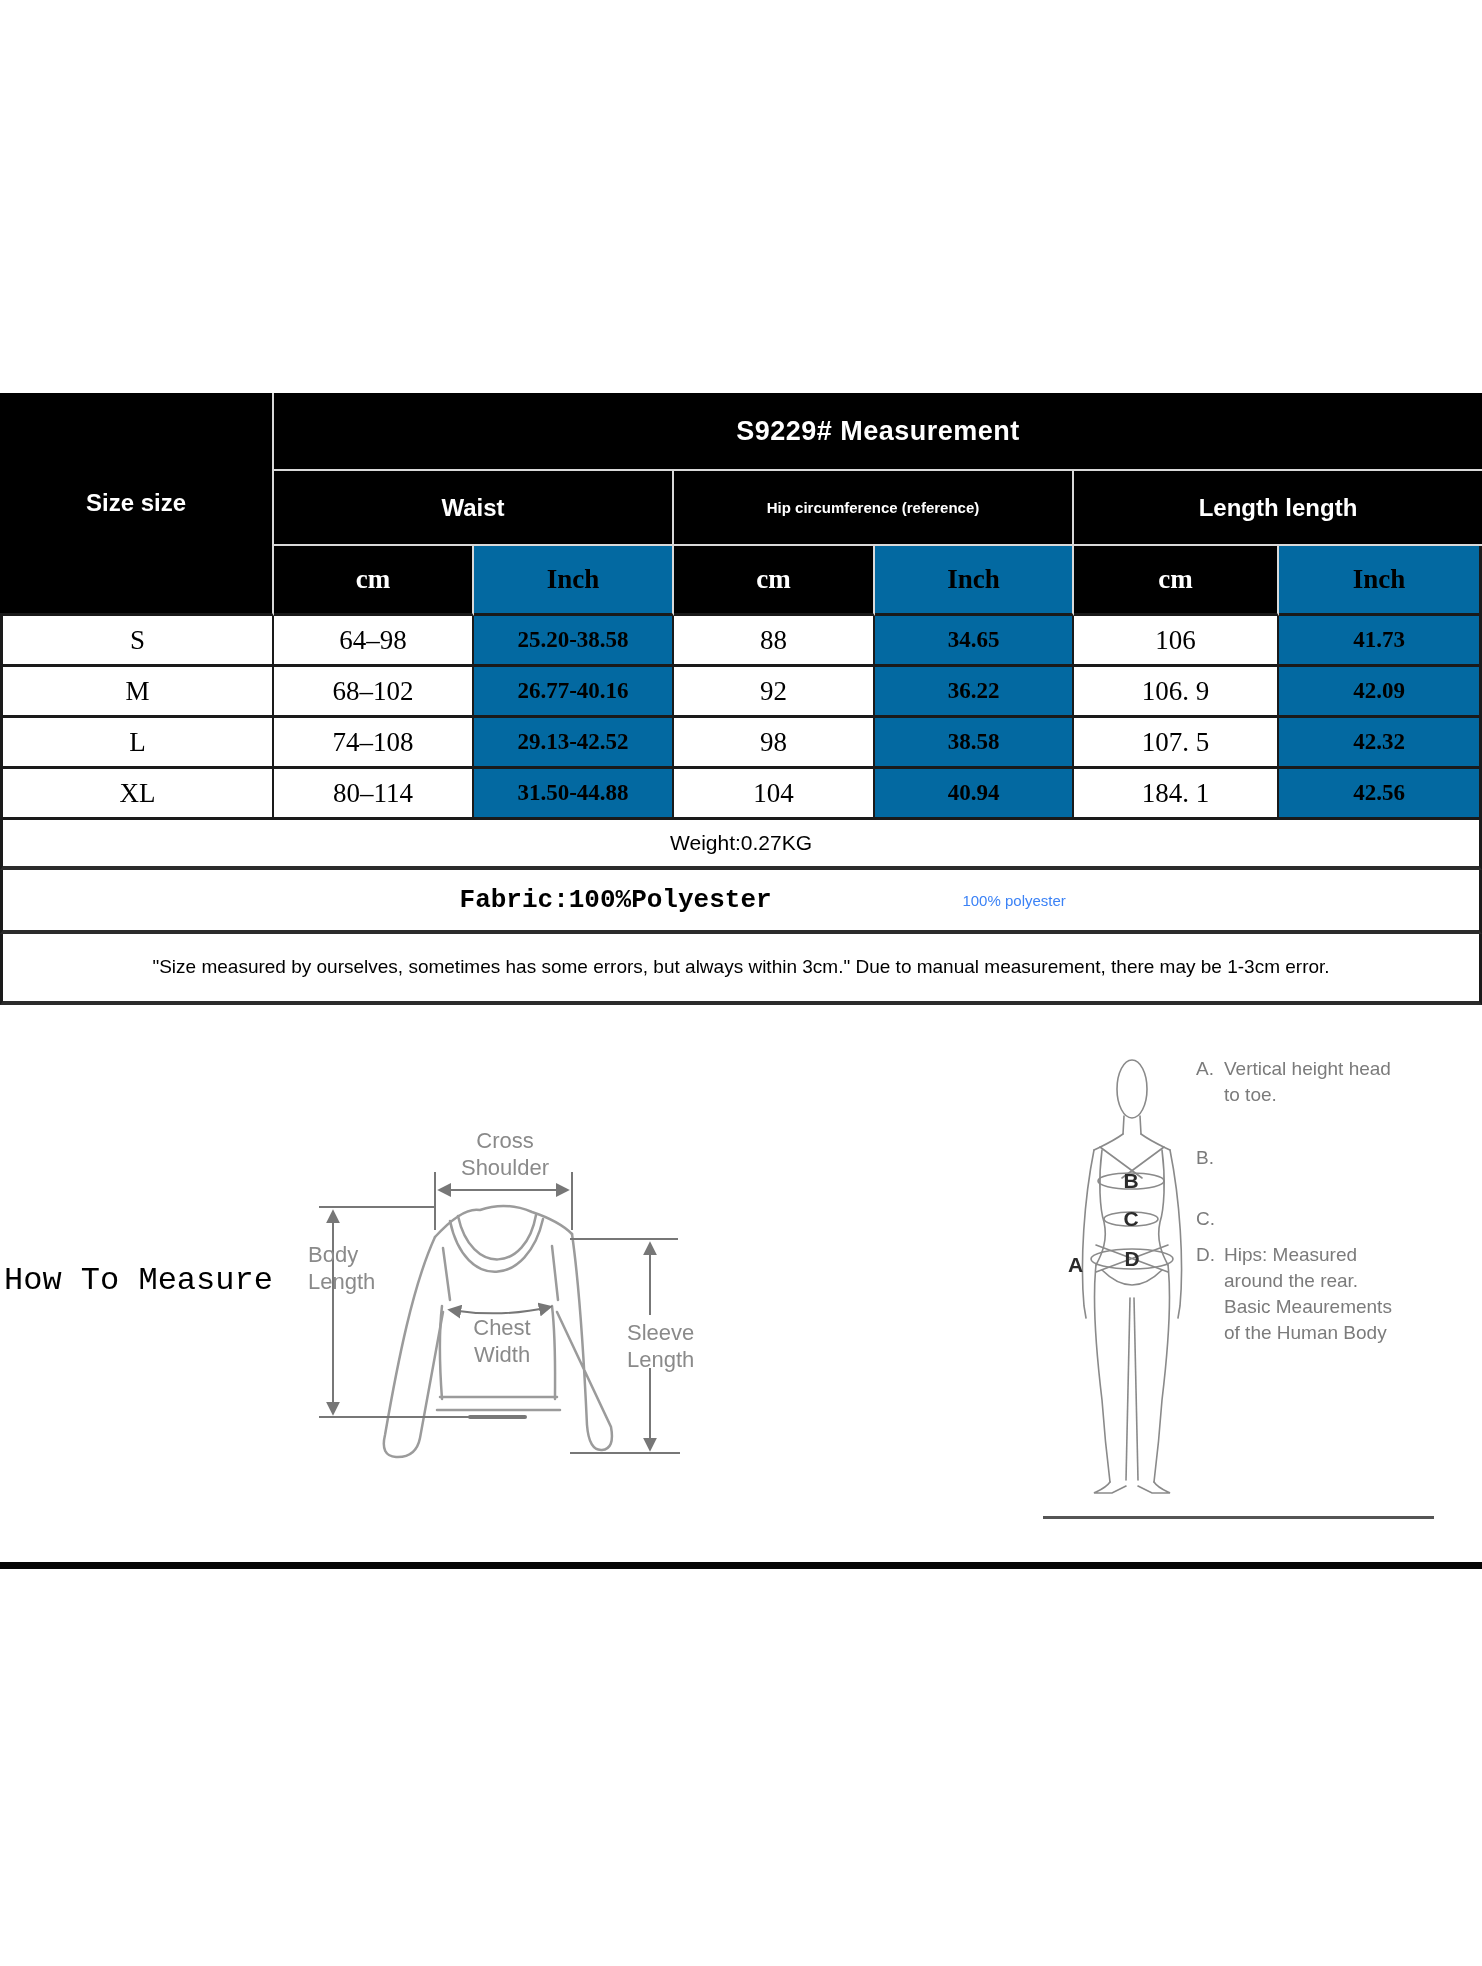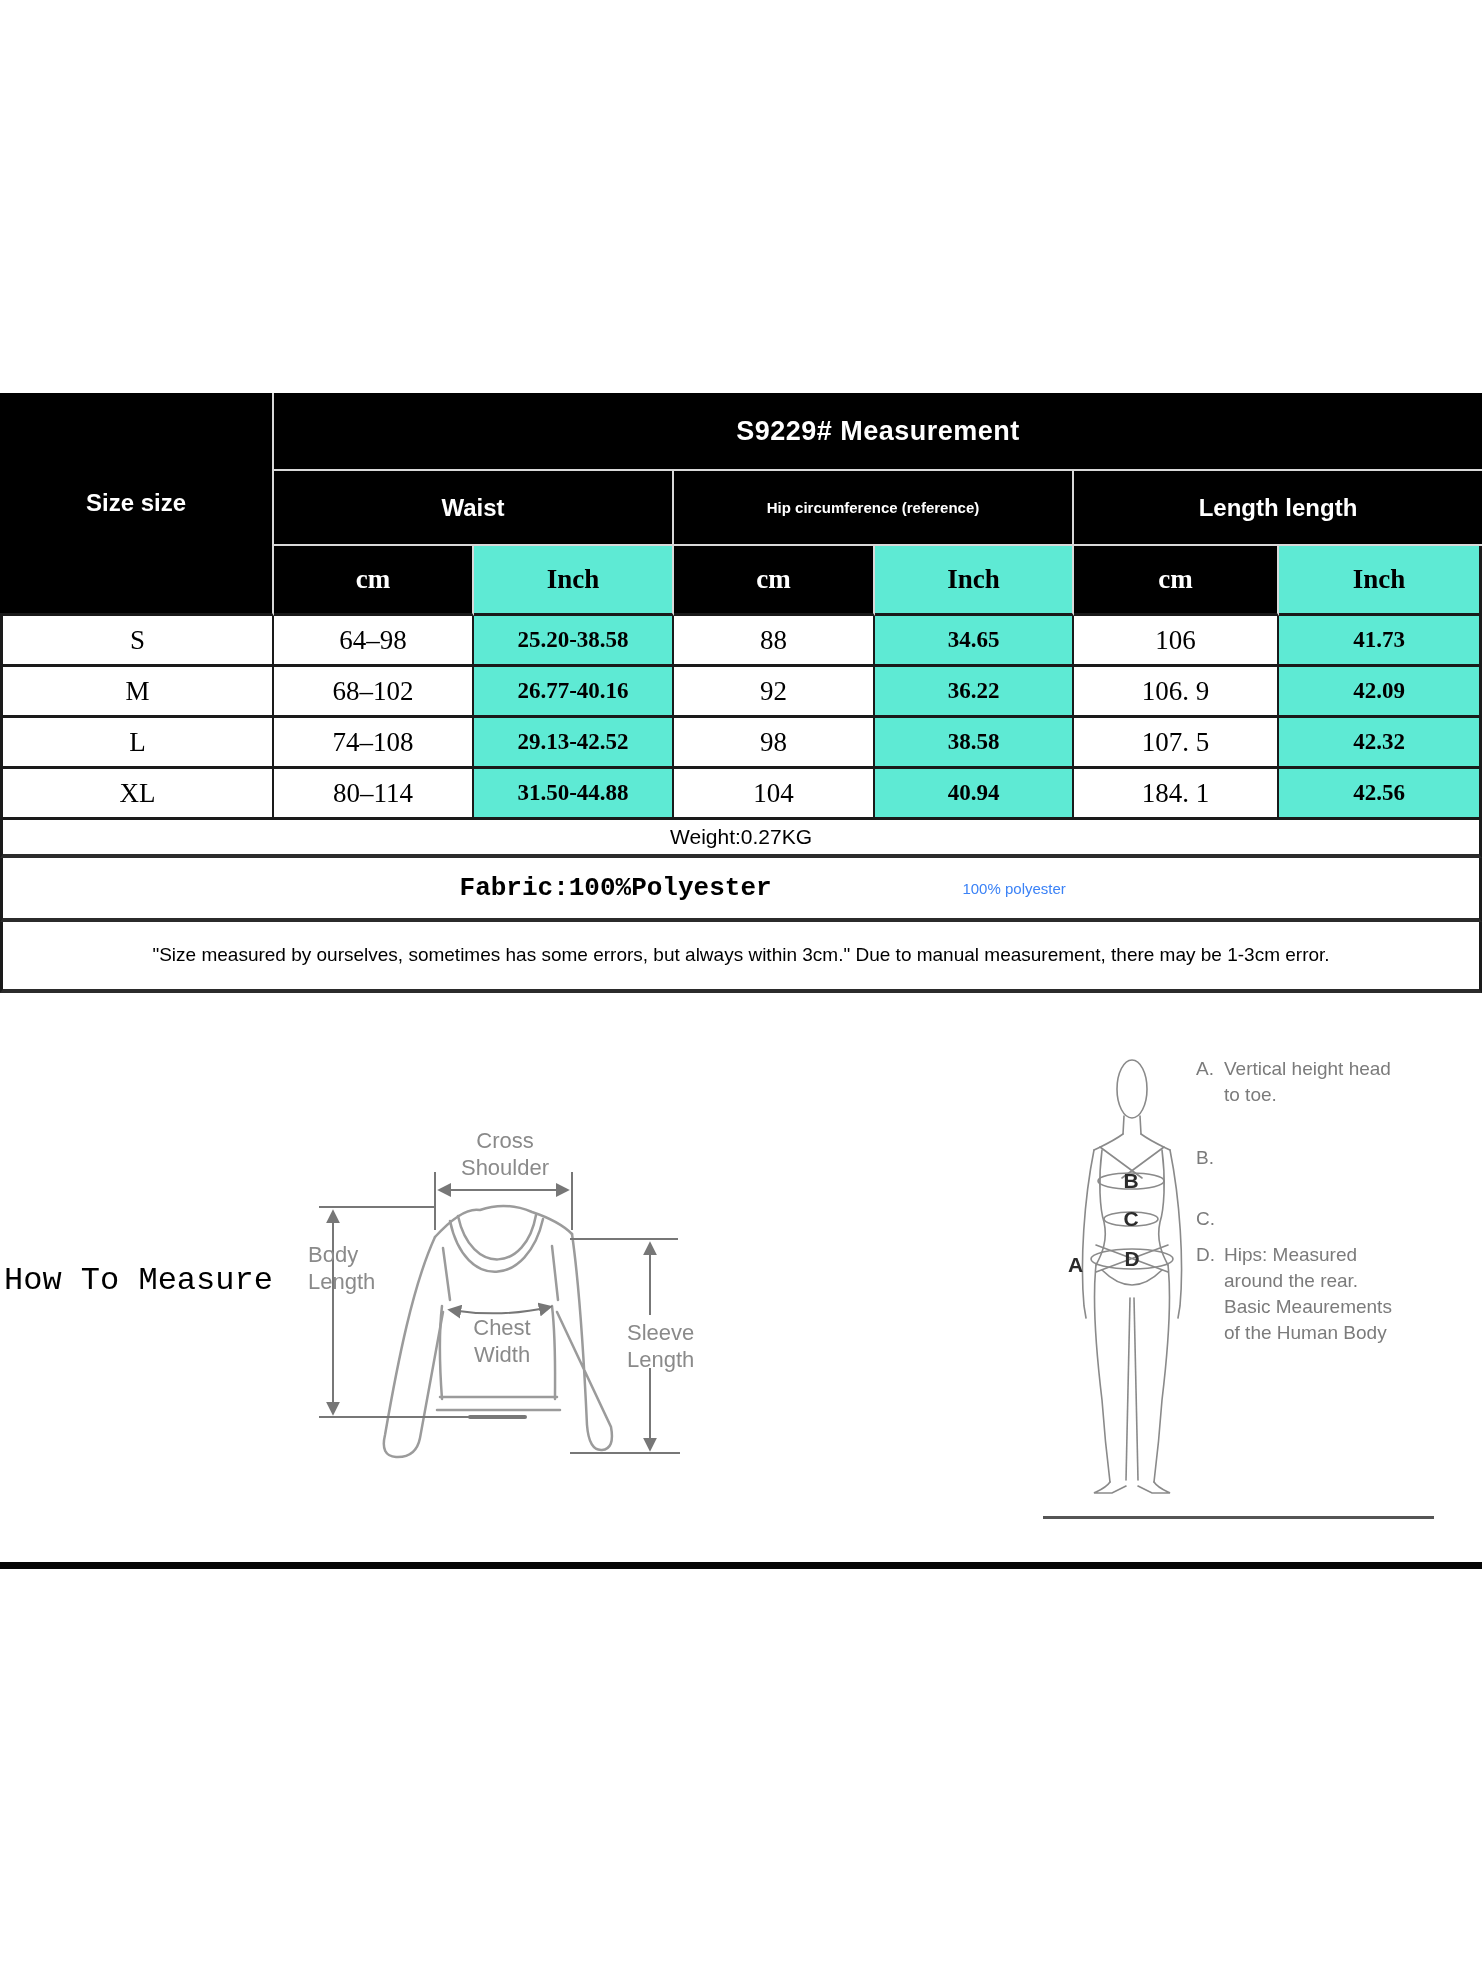--- a/index.html
+++ b/index.html
@@ -5,21 +5,21 @@
   html,body{margin:0;padding:0;background:#fff;}
   .page{position:relative;width:1482px;height:1966px;background:#fff;overflow:hidden;
         font-family:"Liberation Sans",sans-serif;color:#000;}
 
   
   table.size-table{position:absolute;left:0;top:393px;width:1482px;border-collapse:separate;
     border-spacing:0;table-layout:fixed;}
   table.size-table td{box-sizing:border-box;text-align:center;vertical-align:middle;padding:0;margin-left:21px;}
 
   .blk{background:#000;color:#fff;}
-  .ylw{background:#5eead4;color:#000;}
+  .ylw{background:#0369a1;color:#000;}
 
   .c-title{height:78px;font:600 27px "Liberation Sans",sans-serif;letter-spacing:.5px;
     border-bottom:2px solid #d9d9d9;}
   .c-corner{font:600 24px "Liberation Sans",sans-serif;
     border-right:2px solid #d9d9d9;border-bottom:3px solid #1a1a1a;}
   .c-group{height:75px;font:600 24px "Liberation Sans",sans-serif;
     border-right:2px solid #d9d9d9;border-bottom:2px solid #d9d9d9;}
   .c-group.small{font:700 15px "Liberation Sans",sans-serif;text-align:center;}
   .c-group.last{border-right:0;}
   .c-unit{height:70px;font:700 27px "Liberation Serif",serif;border-bottom:3px solid #1a1a1a;}
@@ -29,21 +29,21 @@
 
   .r-data td{height:51px;border-right:2px solid #1a1a1a;border-bottom:3px solid #1a1a1a;}
   .r-data td.first{border-left:3px solid #1a1a1a;}
   .r-data td.last{border-right:3px solid #1a1a1a;}
   .c-sizeval{font:400 27px "Liberation Serif",serif;}
   .c-cm{font:400 27px "Liberation Serif",serif;}
   .c-in{font:700 23px "Liberation Serif",serif;}
 
   .r-foot td{border-left:3px solid #1a1a1a;border-right:3px solid #1a1a1a;
     border-bottom:4px solid #2b2b2b;background:#fff;}
-  .c-weight{height:38px;font:400 21px "Liberation Sans",sans-serif;}
+  .c-weight{height:50px;font:400 21px "Liberation Sans",sans-serif;}
   .c-fabric{height:64px;position:relative;}
   .fabric-main{position:absolute;left:41.5%;top:50%;transform:translate(-50%,-50%);
     font:700 26px "Liberation Mono",monospace;white-space:nowrap;}
   .fabric-note{position:absolute;left:65%;top:50%;transform:translateY(-50%);
     font:400 15px "Liberation Sans",sans-serif;color:#3b82f6;white-space:nowrap;}
   .c-note{height:71px;font:400 19px "Liberation Sans",sans-serif;line-height:1.6;padding:0 18px;}
 
   
   .htm-heading{position:absolute;left:4px;top:1262px;width:300px;
     font:400 32px "Liberation Mono",monospace;color:#000;white-space:nowrap;}

